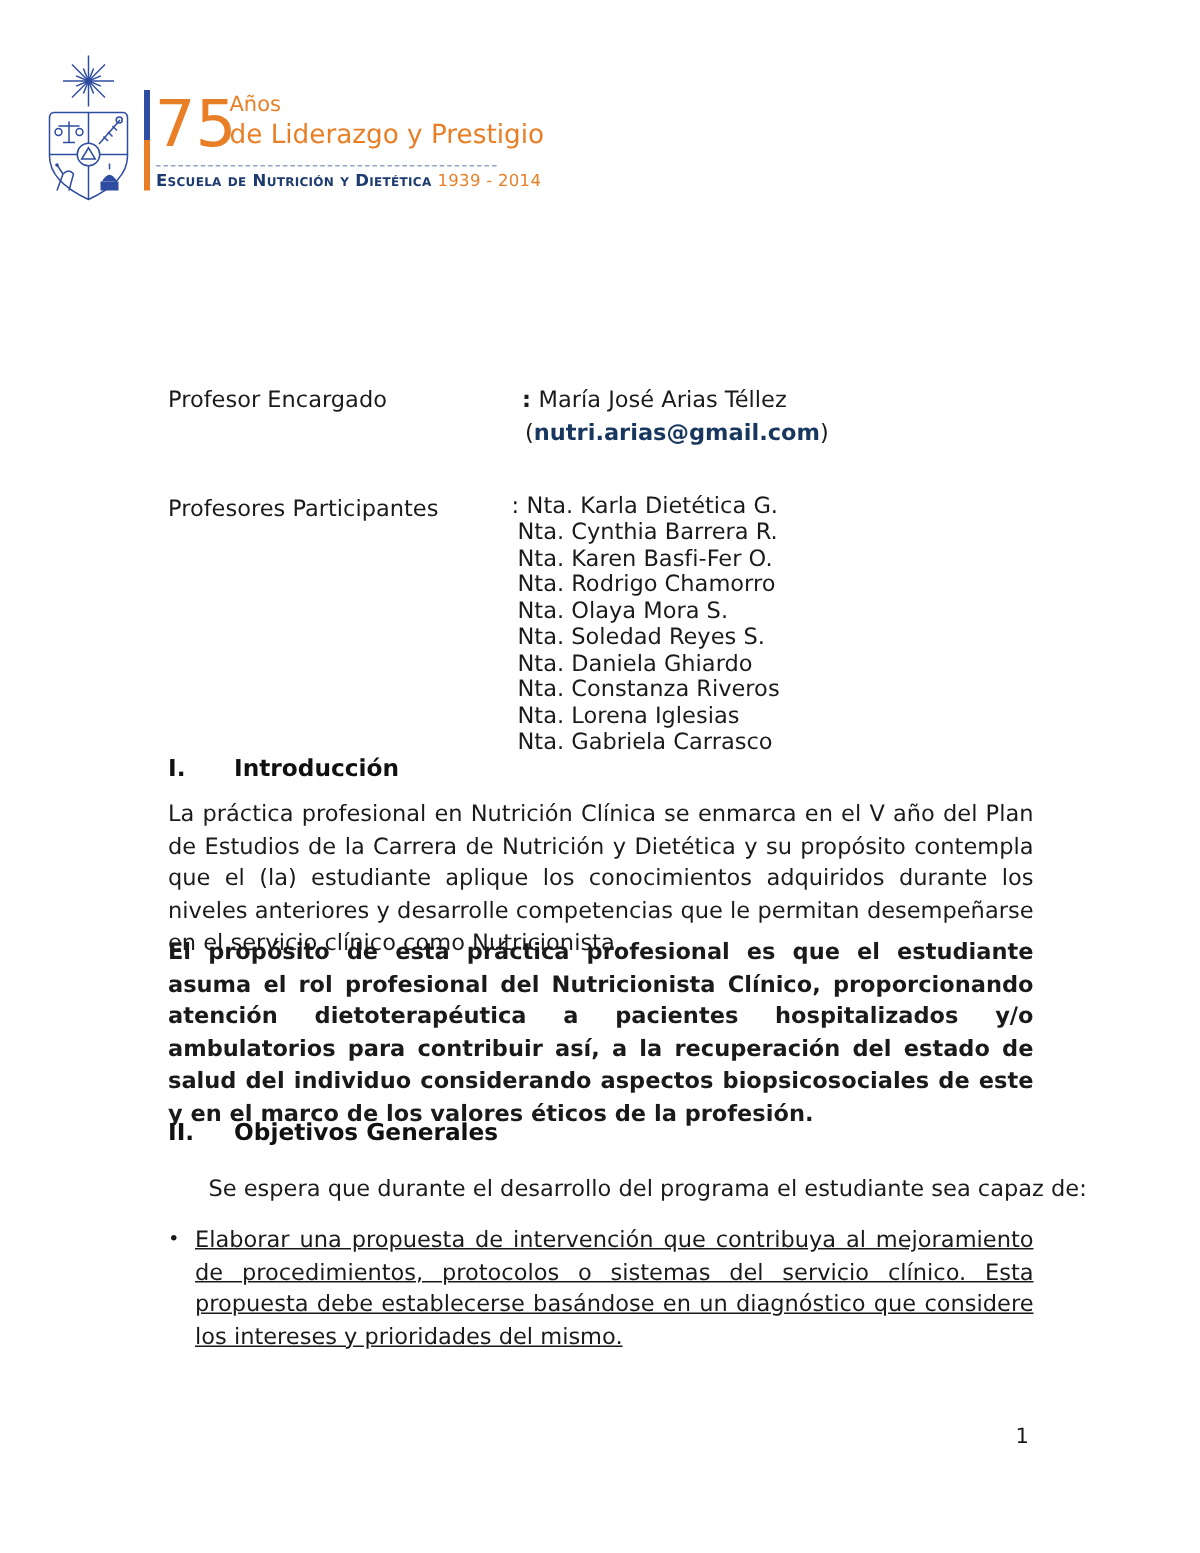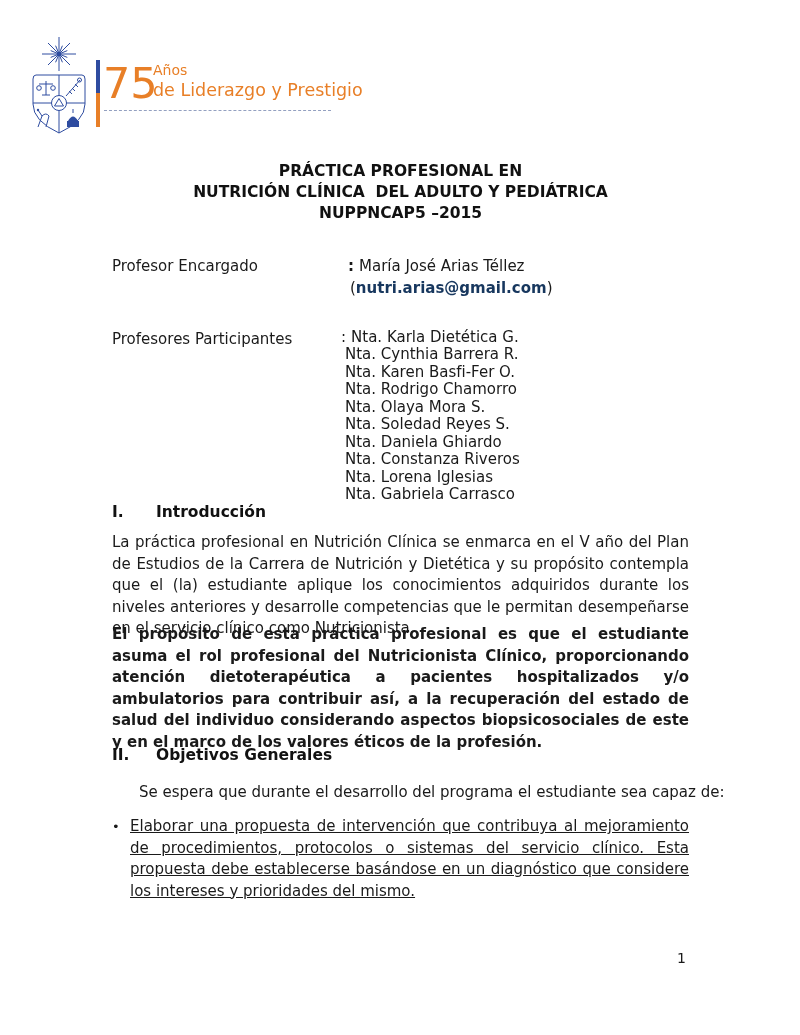--- a/index.html
+++ b/index.html
@@ -110,26 +110,24 @@
 
     <circle cx="31" cy="69" r="7.5" fill="#ffffff"></circle>
     <path d="M26.5,72 L31,64.5 L35.5,72 Z"></path>
   </svg>
 
   <div class="abs logo-bar"></div>
   <div class="abs logo-75">75</div>
   <div class="abs logo-anios">Años</div>
   <div class="abs logo-tagline">de Liderazgo y Prestigio</div>
   <div class="abs logo-dotline"></div>
+  <div class="abs logo-school">
+    <span>Escuela de Nutrición y Dietética</span><span class="logo-years">1939 - 2014</span>
+  </div>
 
-  <div class="abs title">
-    <div>PRÁCTICA PROFESIONAL EN</div>
-    <div>NUTRICIÓN CLÍNICA  DEL ADULTO Y PEDIÁTRICA</div>
-    <div>NUPPNCAP5 –2015</div>
-  </div>
 
   <div class="abs lbl enc-label">Profesor Encargado</div>
   <div class="abs val enc-value">
     <span class="enc-colon">:</span><span>María José Arias Téllez</span>
   </div>
   <div class="abs email-row">
     <span>(</span><span class="email-link">nutri.arias@gmail.com</span><span>)</span>
   </div>
 
   <div class="abs lbl part-label">Profesores Participantes</div>

